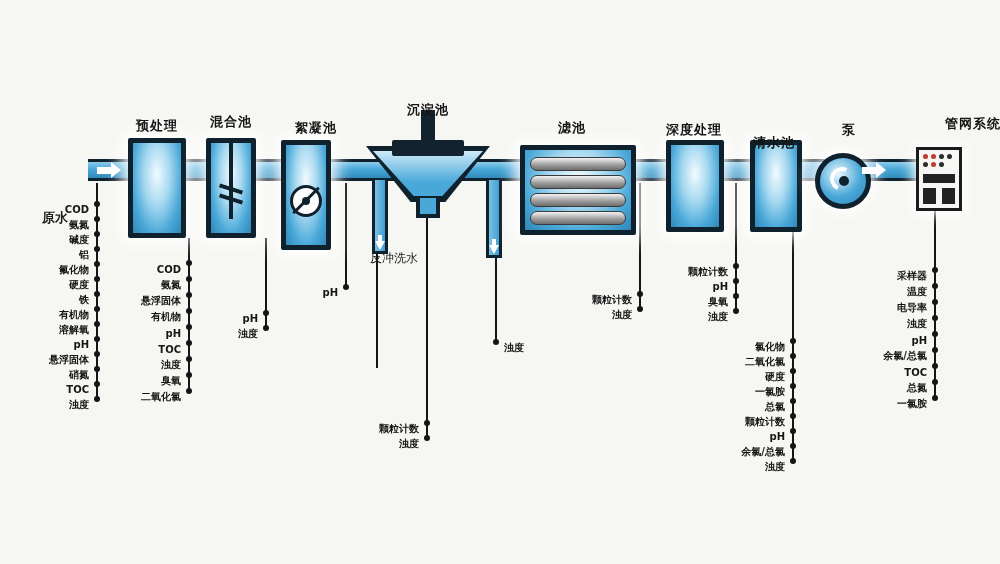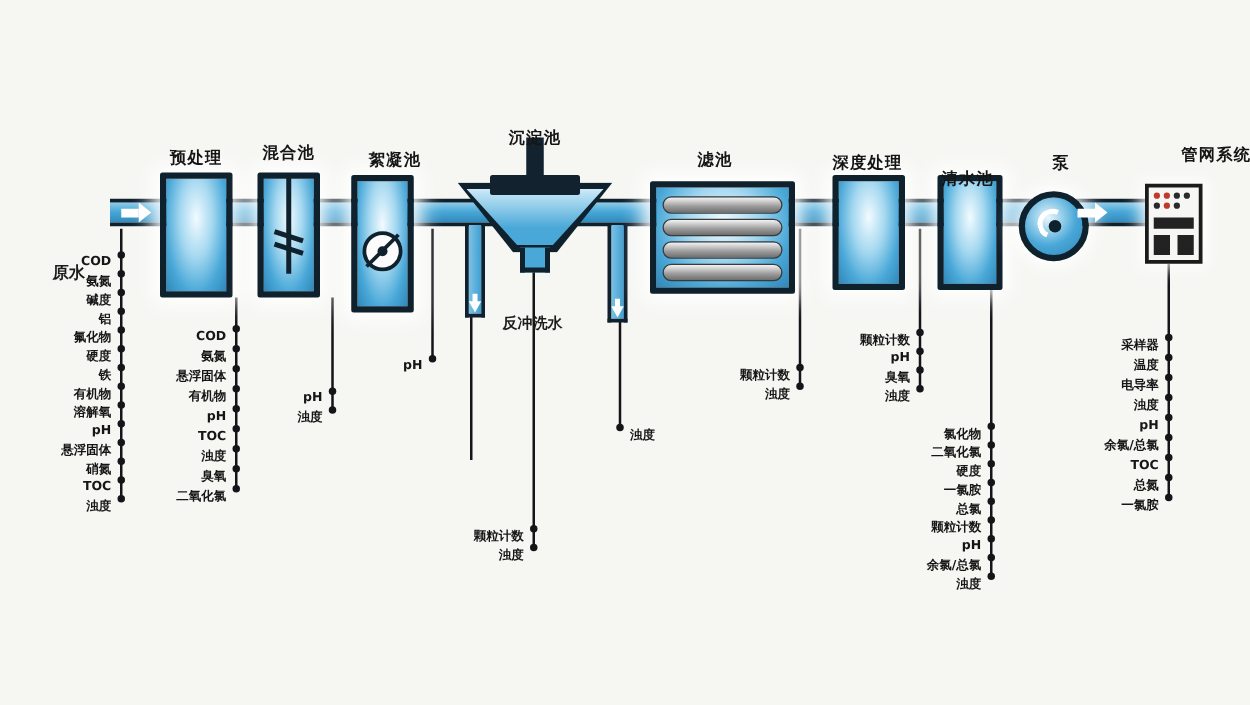--- a/index.html
+++ b/index.html
@@ -101,22 +101,22 @@
   .sl-pre   { left:157px; top:117px; }
   .sl-mix   { left:231px; top:113px; }
   .sl-floc  { left:316px; top:119px; }
   .sl-sed   { left:428px; top:101px;text-align:right; }
   .sl-filter{ left:572px; top:119px; }
   .sl-adv   { left:694px; top:121px; }
   .sl-clear { left:774px; top:134px; }
   .sl-pump  { left:849px; top:121px; }
   .sl-net   { left:937px; top:115px;margin-left:36px; }
   .src-label { position:absolute; left:42px; top:161px; font-size:13px; font-weight:bold; z-index:6;margin-top:48px; }
-  .ann-bw { position:absolute; left:370px; top:250px; width:112px; text-align:center;
-    font-size:12px; font-weight:700; z-index:6; }
+  .ann-bw { position:absolute; left:370px; top:250px; width:112px; text-align:left;
+    font-size:12px; font-weight:400; z-index:6; }
   
   .pgroup { position:absolute; display:flex; flex-direction:column; align-items:flex-end; z-index:6; }
   .prow { display:flex; align-items:center; height:15px; }
   .plabel { font-size:10px; font-weight:600; white-space:nowrap; color:#161616;margin-top:12px; }
   .dot { width:6px; height:6px; border-radius:50%; background:#141519; margin-left:5px; flex:none; }
   .dot-first .dot { margin-left:0; margin-right:5px; }
   .g-raw       { left:0px;   top:196px; width:100px; }
   .g-pre       { left:92px;  top:255px; width:100px; } .g-pre .prow { height:16px; }
   .g-mix       { left:199px; top:305px; width:70px;  }
   .g-flocph    { left:289px; top:279px; width:60px;  }

